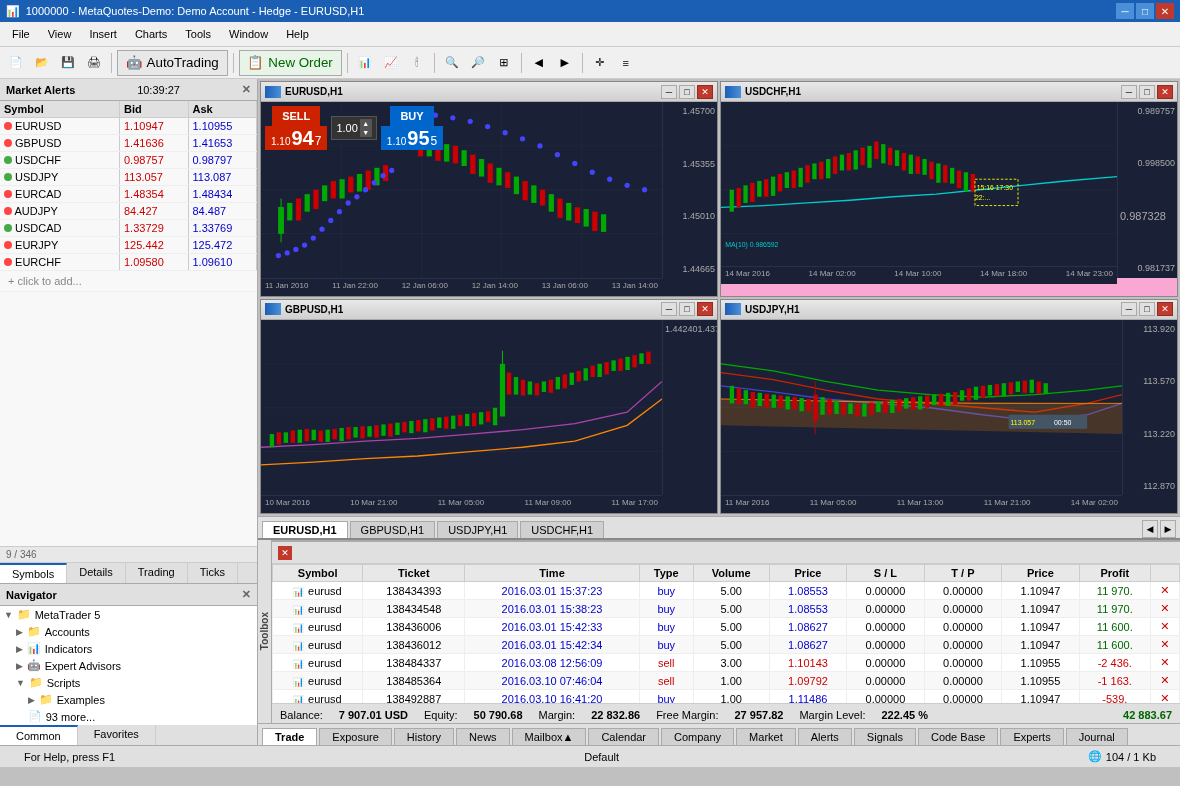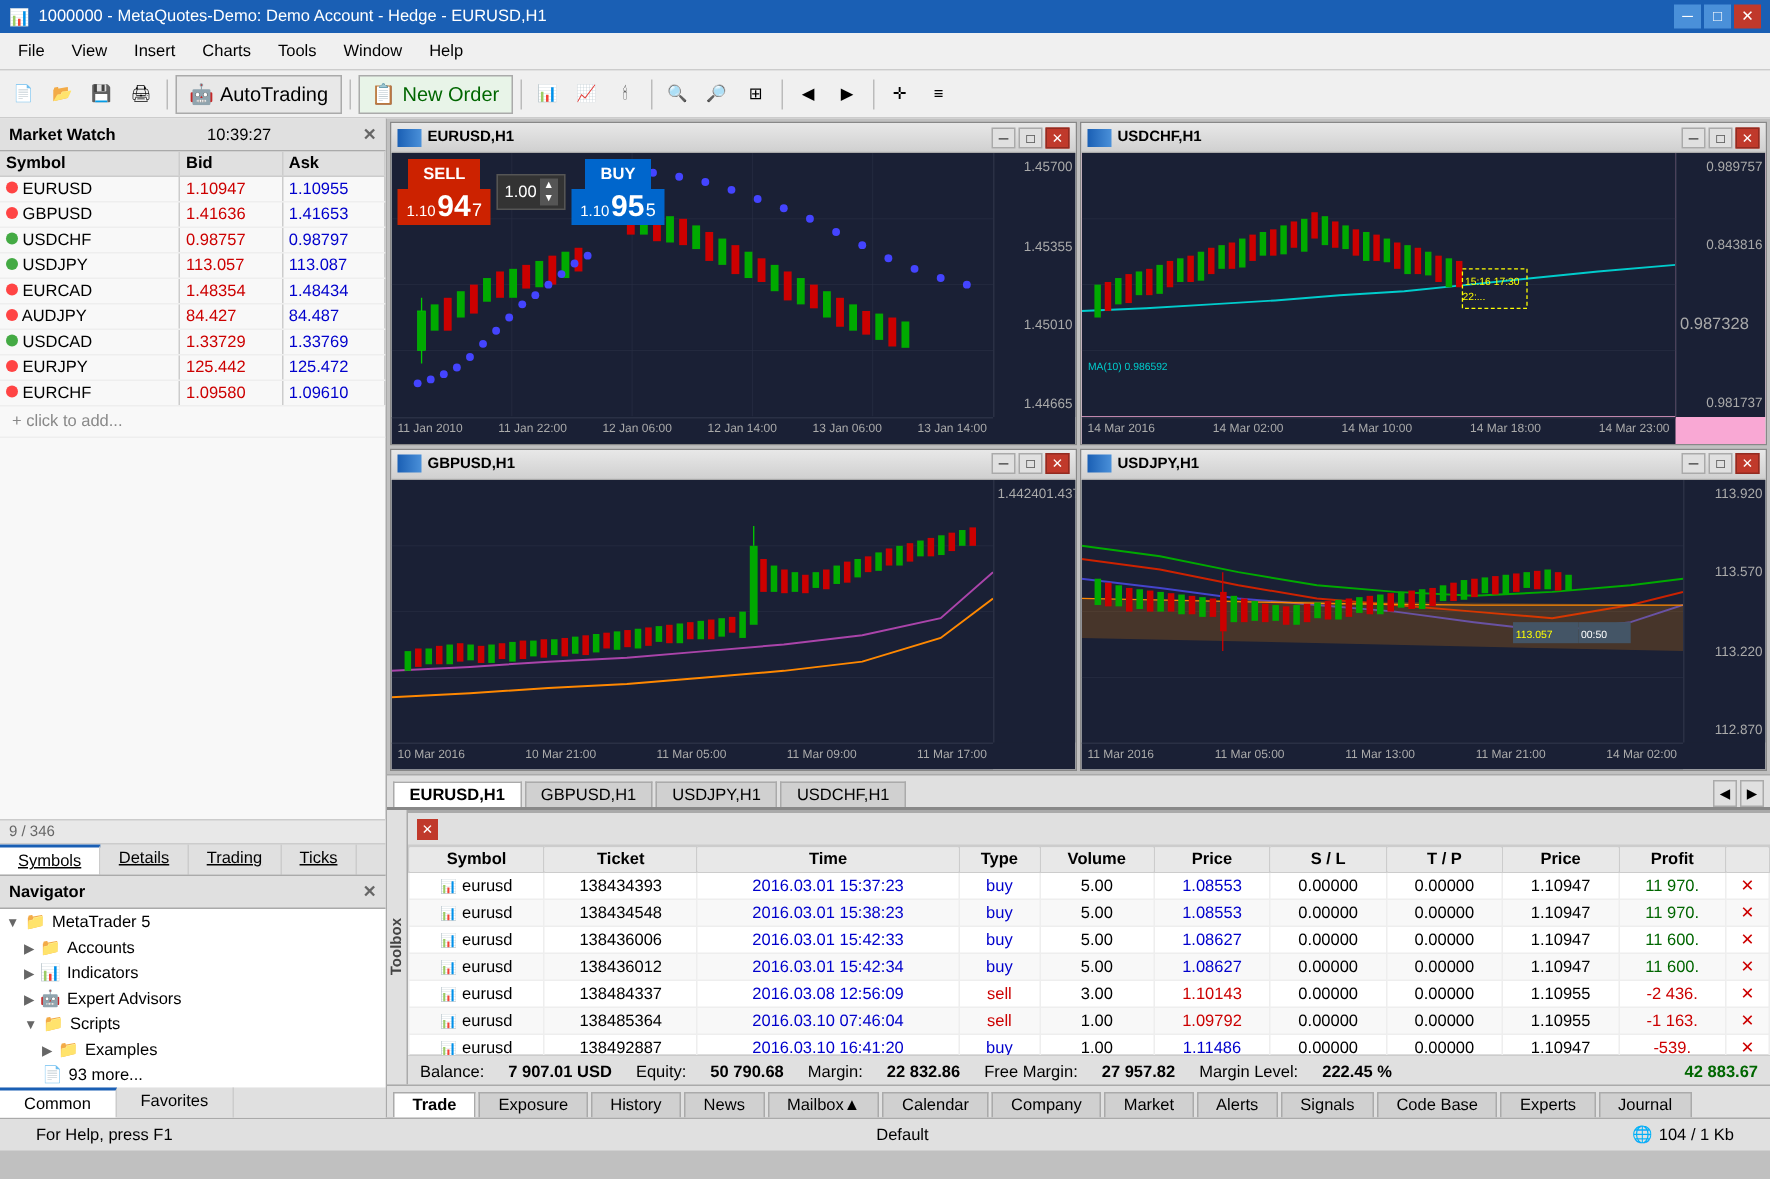--- a/index.html
+++ b/index.html
@@ -34,21 +34,21 @@
     .mw-row { display: grid; grid-template-columns: 120px 1fr 1fr; border-bottom: 1px solid #eee; }
     .mw-row .mw-cell { font-weight: normal; }
     .dot-red { width: 8px; height: 8px; border-radius: 50%; background: #ff4444; display: inline-block; }
     .dot-green { width: 8px; height: 8px; border-radius: 50%; background: #44aa44; display: inline-block; }
     .price-red { color: #cc0000; }
     .price-blue { color: #0000cc; }
     
     .add-symbol { padding: 4px 8px; color: #888; font-size: 11px; cursor: pointer; border-bottom: 1px solid #eee; }
     .mw-footer { padding: 2px 6px; font-size: 10px; color: #666; background: #e8e8e8; border-top: 1px solid #ccc; }
     
-    .mw-tabs { display: flex; background: #e0e0e0; border-top: 1px solid #ccc; text-decoration: underline; }
+    .mw-tabs { display: flex; background: #e0e0e0; border-top: 1px solid #ccc; }
     .mw-tab { padding: 3px 12px; cursor: pointer; font-size: 11px; border-right: 1px solid #ccc; }
     .mw-tab.active { background: white; border-top: 2px solid #1a5fb4; }
 
     
     .navigator { border-top: 1px solid #aaa; }
     .nav-header { height: 22px; background: #e0e0e0; display: flex; align-items: center; justify-content: space-between; padding: 0 6px; border-bottom: 1px solid #aaa; font-weight: bold; font-size: 11px; }
     .nav-tree { flex: 1; overflow-y: auto; background: white; }
     .nav-item { display: flex; align-items: center; gap: 4px; padding: 2px 4px; cursor: pointer; font-size: 11px; }
     .nav-indent { padding-left: 16px; }
     .nav-indent2 { padding-left: 28px; }
@@ -165,21 +165,21 @@
   <div class="tb-separator"></div>
   <button class="tb-btn">✛</button>
   <button class="tb-btn">≡</button>
 </div>
 
 <div style="display:flex; height: calc(786px - 22px - 22px - 32px - 22px - 22px);">
 
   <div class="left-panel">
 
     <div class="panel-header">
-      <span>Market Watch</span>
+      <span>Market Alerts</span>
       <span style="font-weight:normal;">10:39:27</span>
       <span class="panel-close">✕</span>
     </div>
 
     <div class="market-watch-table">
       <div class="mw-header">
         <div class="mw-cell">Symbol</div>
         <div class="mw-cell">Bid</div>
         <div class="mw-cell">Ask</div>
       </div>
@@ -507,25 +507,25 @@
             <rect x="290" y="82" width="5" height="20" fill="#cc0000"></rect>
 
             <rect x="295" y="88" width="50" height="30" fill="none" stroke="#ffff00" stroke-width="1" stroke-dasharray="3,2"></rect>
             <text x="297" y="100" font-size="8" fill="#ffff00">15:16 17:30</text>
             <text x="295" y="112" font-size="8" fill="#ffff00">22:...</text>
 
             <text x="5" y="165" font-size="8" fill="#00cccc">MA(10) 0.986592</text>
           </svg>
           <div style="position:absolute;right:0;top:0;bottom:18px;width:60px;background:#1a2035;border-left:1px solid #2a3045;display:flex;flex-direction:column;justify-content:space-between;padding:4px 2px;">
             <span style="font-size:9px;color:#aaa;text-align:right;">0.989757</span>
-            <span style="font-size:9px;color:#aaa;text-align:right;">0.843816</span>
+            <span style="font-size:9px;color:#aaa;text-align:right;">0.998500</span>
             <span style="font-size:11px;color:#aaa;text-align:left;">0.987328</span>
             <span style="font-size:9px;color:#aaa;text-align:right;">0.981737</span>
           </div>
-          <div style="position:absolute;bottom:0;left:0;right:60px;height:18px;background:#1a2035;border-top:1px solid #2a3045;display:flex;justify-content:space-between;padding:2px 4px;">
+          <div style="position:absolute;bottom:12px;left:0;right:60px;height:18px;background:#1a2035;border-top:1px solid #2a3045;display:flex;justify-content:space-between;padding:2px 4px;">
             <span style="font-size:8px;color:#aaa;">14 Mar 2016</span>
             <span style="font-size:8px;color:#aaa;">14 Mar 02:00</span>
             <span style="font-size:8px;color:#aaa;">14 Mar 10:00</span>
             <span style="font-size:8px;color:#aaa;">14 Mar 18:00</span>
             <span style="font-size:8px;color:#aaa;">14 Mar 23:00</span>
           </div>
         </div>
       </div>
 
       <div class="chart-window">

